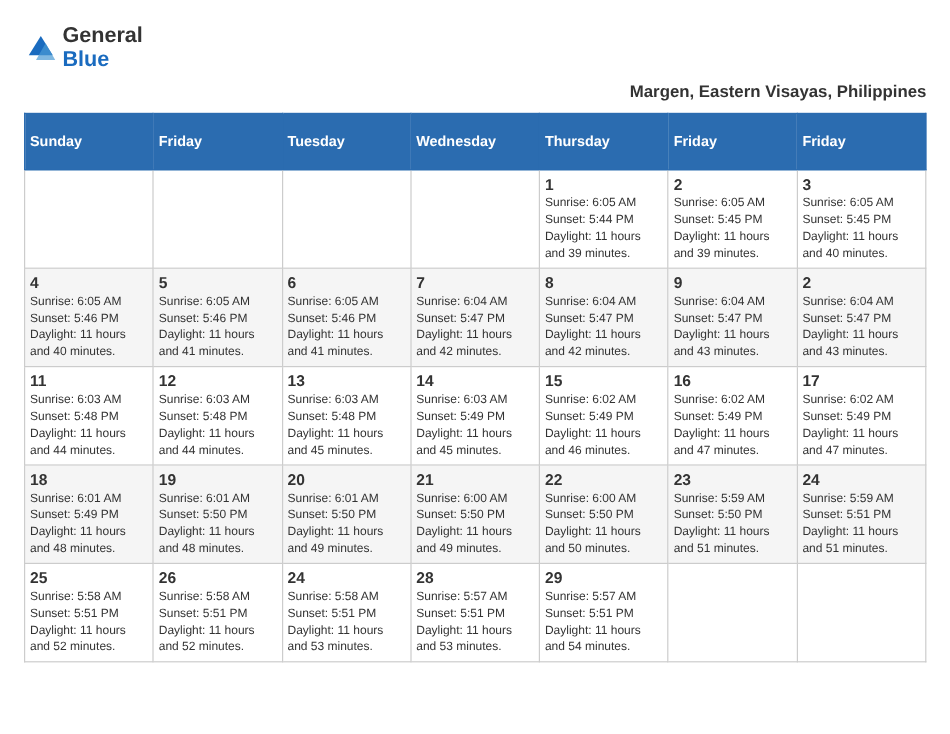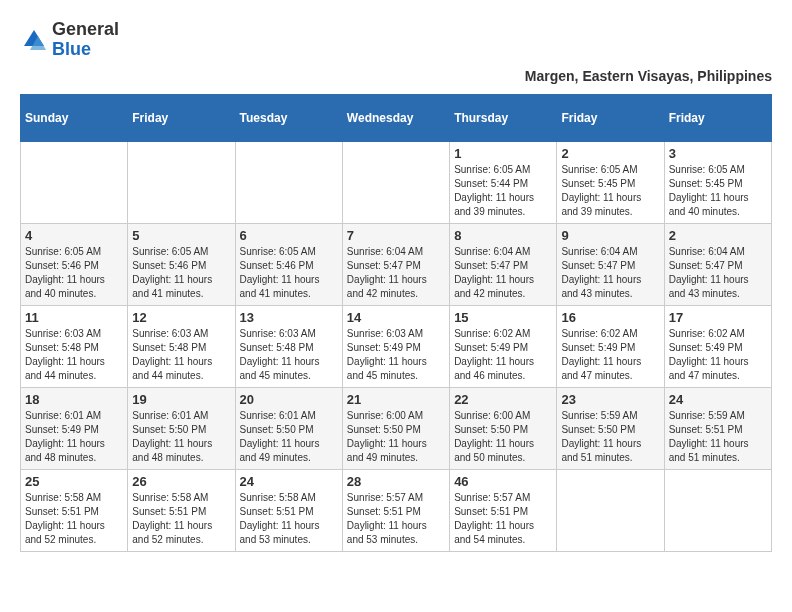--- a/index.html
+++ b/index.html
@@ -292,21 +292,21 @@
 Sunset: 5:51 PM
 Daylight: 11 hours and 53 minutes.</div>
         </td>
         <td>
           <div class="day-number">28</div>
           <div class="day-info">Sunrise: 5:57 AM
 Sunset: 5:51 PM
 Daylight: 11 hours and 53 minutes.</div>
         </td>
         <td>
-          <div class="day-number">46</div>
+          <div class="day-number">29</div>
           <div class="day-info">Sunrise: 5:57 AM
 Sunset: 5:51 PM
 Daylight: 11 hours and 54 minutes.</div>
         </td>
         <td class="empty"></td>
         <td class="empty"></td>
       </tr>
     </tbody>
 </table>
 

